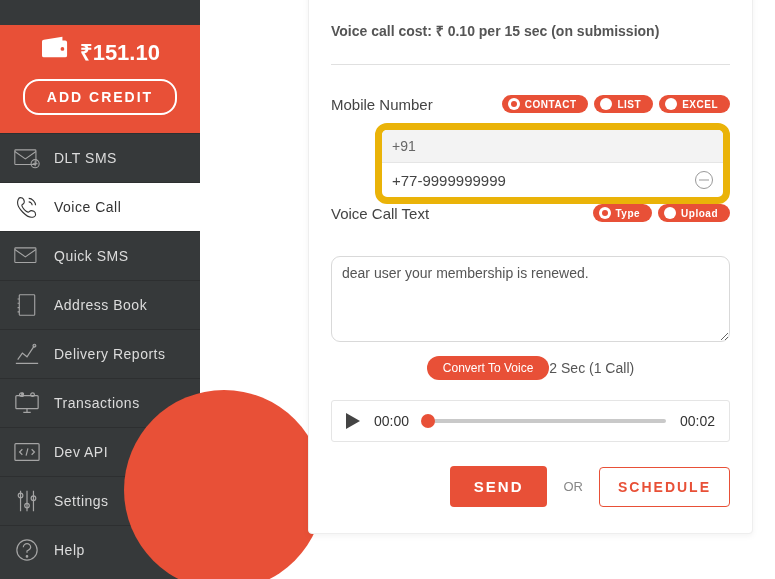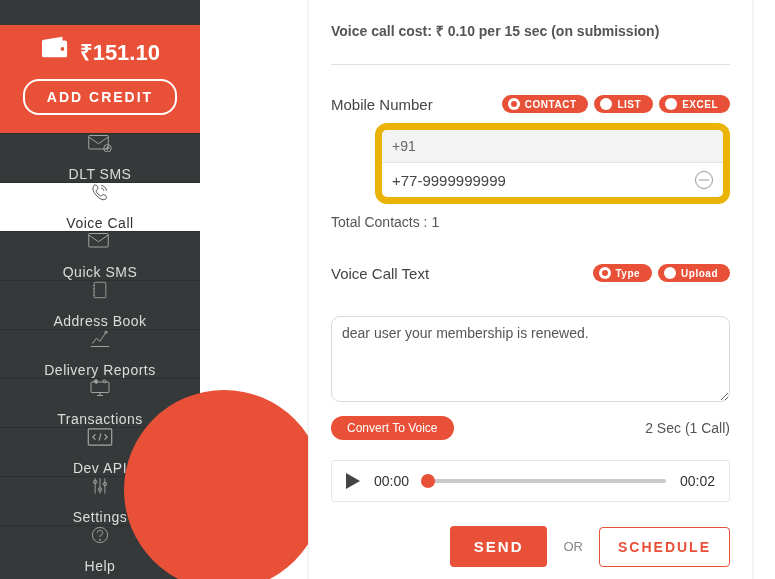--- a/index.html
+++ b/index.html
@@ -5,21 +5,21 @@
 * { margin:0; padding:0; box-sizing:border-box; font-family: Arial, Helvetica, sans-serif; }
 body { background:#fff; width:775px; height:579px; overflow:hidden; position:relative; }
 
 
 .sidebar { position:absolute; left:0; top:0; width:200px; height:579px; background:#36393a; color:#fff; }
 .wallet { background:#e85037; padding:10px 0 18px; text-align:center;margin-top:25px; }
 .wallet-row { display:flex; align-items:center; justify-content:center; gap:10px; font-size:22px; font-weight:bold; color:#fff; }
 .wallet-icon svg { width:30px; height:26px; fill:#fff; }
 .add-credit { margin:12px auto 0; display:block; border:2px solid #fff; border-radius:16px; padding:8px 22px; color:#fff; background:transparent; font-size:14px; letter-spacing:2px; font-weight:bold; cursor:pointer; }
 
-.nav-item { display:flex; align-items:center; gap:14px; padding:0 14px; height:49px; color:#dcdcdc; font-size:14px; cursor:pointer; border-top:1px solid #2d2f30;flex-direction:column; }
+.nav-item { display:flex; align-items:center; gap:14px; padding:0 14px; height:49px; color:#dcdcdc; font-size:14px; cursor:pointer; border-top:1px solid #2d2f30; }
 .nav-item.active { background:#fff; color:#333; }
 .nav-item svg { width:26px; height:24px; stroke:#a5a5a5; fill:none; stroke-width:1.3; }
 .nav-item.active svg { stroke:#333; }
 .nav-item span { letter-spacing:0.5px; }
 
 
 .main { position:absolute; left:200px; top:0; right:0; bottom:0; }
 .curve { position:absolute; left:0; top:390px; width:200px; height:200px; border-radius:50%; background:#e85037; transform:translate(-38%,0); z-index:0;}
 .card { position:absolute; left:108px; top:-10px; width:445px; background:#fff; border:1px solid #eee; border-radius:4px; padding:0 22px 26px; box-shadow:0 2px 6px rgba(0,0,0,0.05); z-index:1; }
 
@@ -36,21 +36,21 @@
 .input-box { border:7px solid #eab308; border-radius:12px; overflow:hidden;margin-left:44px; }
 .prefix-row { background:#f3f3f3; padding:8px 10px; color:#666; font-size:14px; border-bottom:1px solid #e5e5e5;}
 .contact-row { display:flex; align-items:center; justify-content:space-between; padding:8px 10px; font-size:15px; color:#444; }
 .remove-icon { width:18px; height:18px; border:1px solid #999; border-radius:50%; position:relative; cursor:pointer; }
 .remove-icon::after { content:''; position:absolute; left:3px; right:3px; top:50%; height:1px; background:#999; transform:translateY(-50%);}
 
 .total-contacts { font-size:14px; color:#555; margin-top:10px; margin-bottom:34px; }
 
 textarea.voice-text { width:100%; height:86px; border:1px solid #d9d9d9; border-radius:9px; padding:8px 10px; font-size:14px; color:#555; resize:both;margin-top:24px; }
 
-.convert-row { display:flex; justify-content:space-between; align-items:center; margin-top:10px; }
+.convert-row { display:flex; justify-content:center; align-items:center; margin-top:10px; }
 .convert-btn { background:#e85037; color:#fff; border:none; border-radius:14px; font-size:12px; padding:5px 16px; cursor:pointer; }
 .duration { color:#555; font-size:14px; }
 
 .player { display:flex; align-items:center; gap:14px; border:1px solid #e5e5e5; border-radius:3px; padding:12px 14px; margin-top:20px; }
 .play-btn { width:0; height:0; border-left:14px solid #444; border-top:8px solid transparent; border-bottom:8px solid transparent; cursor:pointer; }
 .time { font-size:14px; color:#333; }
 .track { flex:1; height:4px; background:#c9c9c9; border-radius:2px; position:relative; }
 .track::before { content:''; position:absolute; left:0; width:4px; height:4px; background:#e85037; border-radius:2px; }
 .thumb { position:absolute; left:0; top:50%; width:14px; height:14px; background:#e85037; border-radius:50%; transform:translate(-2px,-50%); }
 
@@ -173,21 +173,20 @@
           </button>
       </div>
     </div>
     <div class="input-box">
       <div class="prefix-row">+91</div>
       <div class="contact-row">
         <span>+77-9999999999</span>
         <span class="remove-icon"></span>
       </div>
     </div>
-    <div class="total-contacts">Total Contacts : 1</div>
 
     
     <div class="section-head">
       <div class="section-label">Voice Call Text</div>
       <div class="pills">
         <button class="pill-sm">
             <span class="dot filled"></span>
             <span>Type</span>
           </button>
         <button class="pill-sm">

